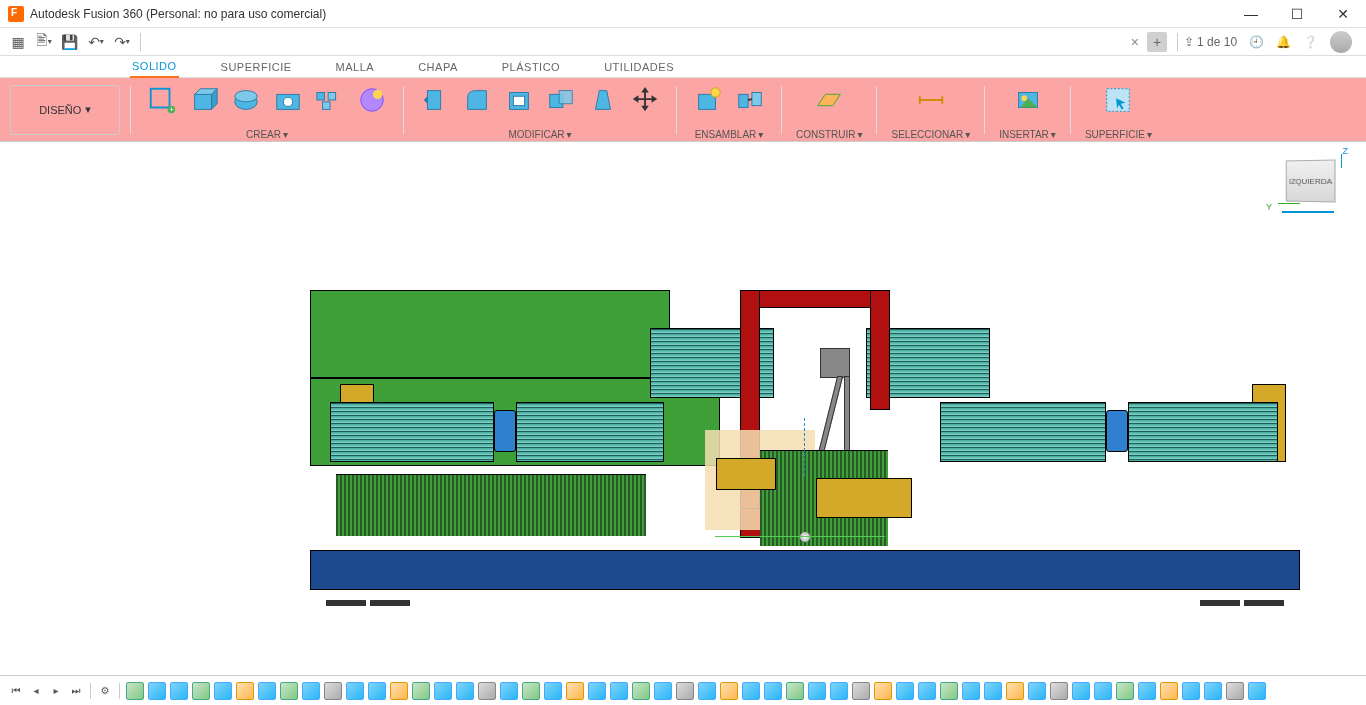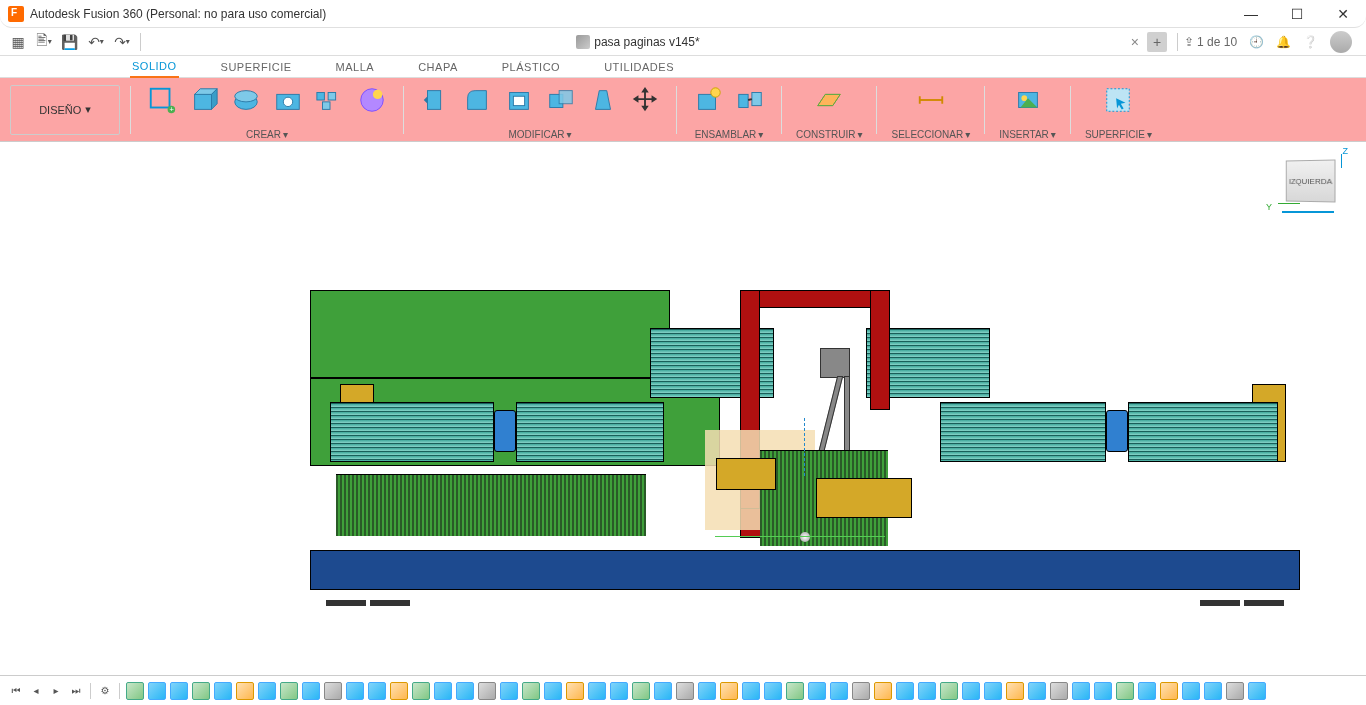--- a/index.html
+++ b/index.html
@@ -1,19 +1,19 @@
 <!DOCTYPE html>
 <html><head>
 <meta charset="utf-8">
 <style>
 * { margin:0; padding:0; box-sizing:border-box; font-family:"Segoe UI",Arial,sans-serif; }
 body { width:1366px; height:705px; overflow:hidden; background:#fff; position:relative; }
 
 
-.titlebar { height:28px; background:#fff; display:flex; align-items:center; border-bottom:1px solid #e0e0e0;border-radius:12px; }
+.titlebar { height:28px; background:#fff; display:flex; align-items:center; border-bottom:1px solid #e0e0e0; }
 .app-icon { width:16px; height:16px; background:#ff6a00; margin:0 6px 0 8px; border-radius:2px; position:relative; }
 .app-icon::after { content:"F"; color:#fff; font-size:10px; font-weight:bold; position:absolute; left:3px; top:1px; }
 .title-text { font-size:12px; color:#333; flex:1; }
 .win-btns { display:flex; }
 .win-btn { width:46px; height:28px; display:flex; align-items:center; justify-content:center; font-size:14px; color:#333; cursor:pointer; }
 
 
 .qat { height:28px; background:#fff; display:flex; align-items:center; padding:0 6px; gap:2px; border-bottom:1px solid #ddd; }
 .qat-btn { width:24px; height:24px; display:flex; align-items:center; justify-content:center; color:#555; cursor:pointer; font-size:14px; }
 .qat-sep { width:1px; height:18px; background:#ccc; margin:0 4px; }
@@ -92,26 +92,20 @@
   </div>
 </div>
 
 <div class="qat">
   <div class="qat-btn">▦</div>
   <div class="qat-btn">🖹<span style="font-size:8px">▾</span></div>
   <div class="qat-btn">💾</div>
   <div class="qat-btn">↶<span style="font-size:8px">▾</span></div>
   <div class="qat-btn">↷<span style="font-size:8px">▾</span></div>
   <div class="qat-sep"></div>
-  <div class="tab-area">
-    <div class="doc-tab">
-      <span class="doc-icon"></span>
-      <span>pasa paginas v145*</span>
-    </div>
-  </div>
   <div class="tab-close">×</div>
   <div class="tab-add">+</div>
   <div class="qat-sep"></div>
   <div class="status-right">
     <div class="status-item">
       <span>⇪</span>
       <span>1 de 10</span>
     </div>
     <div class="status-item">🕘</div>
     <div class="status-item">🔔</div>

